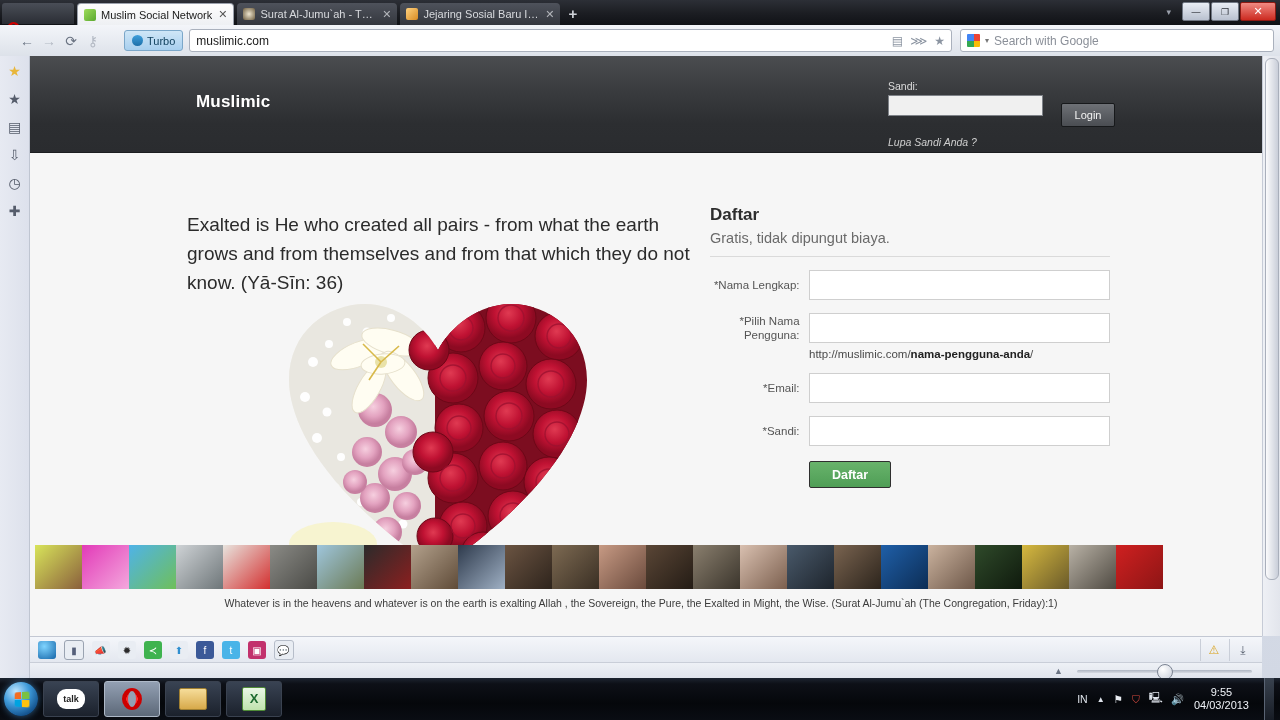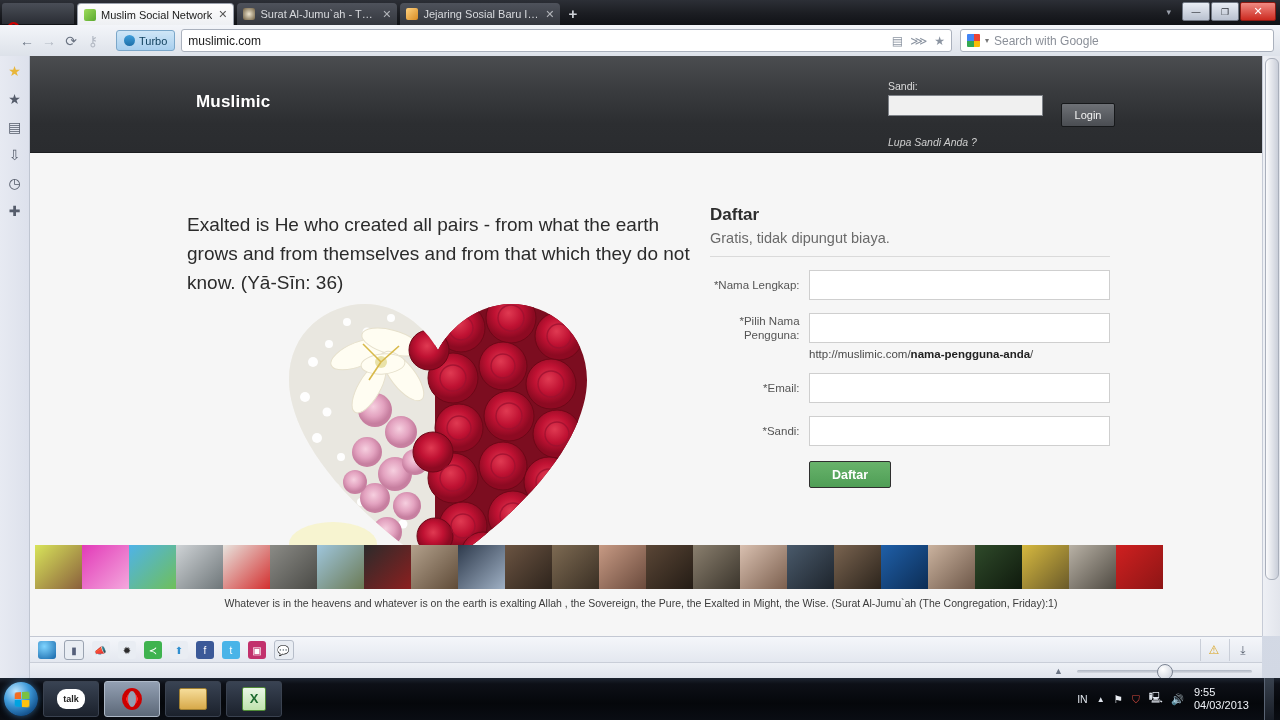--- a/index.html
+++ b/index.html
@@ -44,21 +44,21 @@
     display:flex;align-items:center;justify-content:center;font-size:9px;color:#2b2f36;}
   .wbtn.close{width:34px;background:linear-gradient(to bottom,#f08a82,#cc2a20);
     color:#fff;border-color:#8e1a13;font-size:11px;}
 
   
   .navbar{position:absolute;left:0;top:25px;width:1280px;height:31px;
     background:linear-gradient(to bottom,#f3f5f9,#dde2ea);
     border-bottom:1px solid #b6bcc7;display:flex;align-items:center;}
   .navicon{width:22px;text-align:center;color:#6a7382;font-size:14px;}
   .navicon.dim{color:#b3b9c3;}
-  .turbo{margin-left:12px;height:19px;border:1px solid #7ba7c9;border-radius:3px;
+  .turbo{margin-left:20px;height:19px;border:1px solid #7ba7c9;border-radius:3px;
     background:linear-gradient(to bottom,#cfe6f7,#a8cfee);
     display:flex;align-items:center;gap:4px;padding:0 7px;font-size:11px;color:#12425f;}
   .turbo .dot{width:11px;height:11px;border-radius:50%;
     background:linear-gradient(to bottom,#3f9fdc,#1d6fa8);}
   .urlbox{margin-left:6px;height:21px;flex:1;background:#fff;border:1px solid #aab1bd;
     border-radius:3px;display:flex;align-items:center;padding:0 6px;
     font-size:12px;color:#1a1a1a;}
   .urlright{display:flex;align-items:center;gap:7px;margin-left:auto;color:#8b94a1;font-size:12px;}
   .searchbox{margin-left:8px;margin-right:6px;height:21px;width:300px;background:#fff;
     border:1px solid #aab1bd;border-radius:3px;display:flex;align-items:center;
@@ -154,21 +154,21 @@
     background:radial-gradient(circle at 35% 28%,#bfe6ff 0%,#3e9ada 40%,#15548f 75%,#0a2d52 100%);
     display:flex;align-items:center;justify-content:center;box-shadow:0 0 7px rgba(90,180,255,.5);}
   .orbflag{width:15px;height:15px;display:grid;grid-template-columns:1fr 1fr;
     grid-template-rows:1fr 1fr;gap:1px;transform:perspective(22px) rotateY(-13deg);}
   .tbtn{width:54px;height:34px;margin-left:5px;border-radius:3px;
     border:1px solid #3a4250;background:linear-gradient(to bottom,#394353,#1b212c);
     display:flex;align-items:center;justify-content:center;}
   .tbtn.active{background:linear-gradient(to bottom,#93a0b3,#5c6878);border-color:#aeb9c8;}
   .tray{margin-left:auto;display:flex;align-items:center;gap:9px;padding-right:6px;
     color:#dfe4ec;font-size:10.5px;}
-  .clock{line-height:13px;font-size:11px;color:#f0f3f8;}
+  .clock{text-align:center;line-height:13px;font-size:11px;color:#f0f3f8;}
   .showdesk{width:9px;height:42px;margin-left:6px;
     background:linear-gradient(to bottom,#39424f,#171c25);border-left:1px solid #5a6474;}
 </style>
 </head>
 <body>
 
 <div id="browser">
 
   <div class="tabbar">
     <div class="opera-btn">

